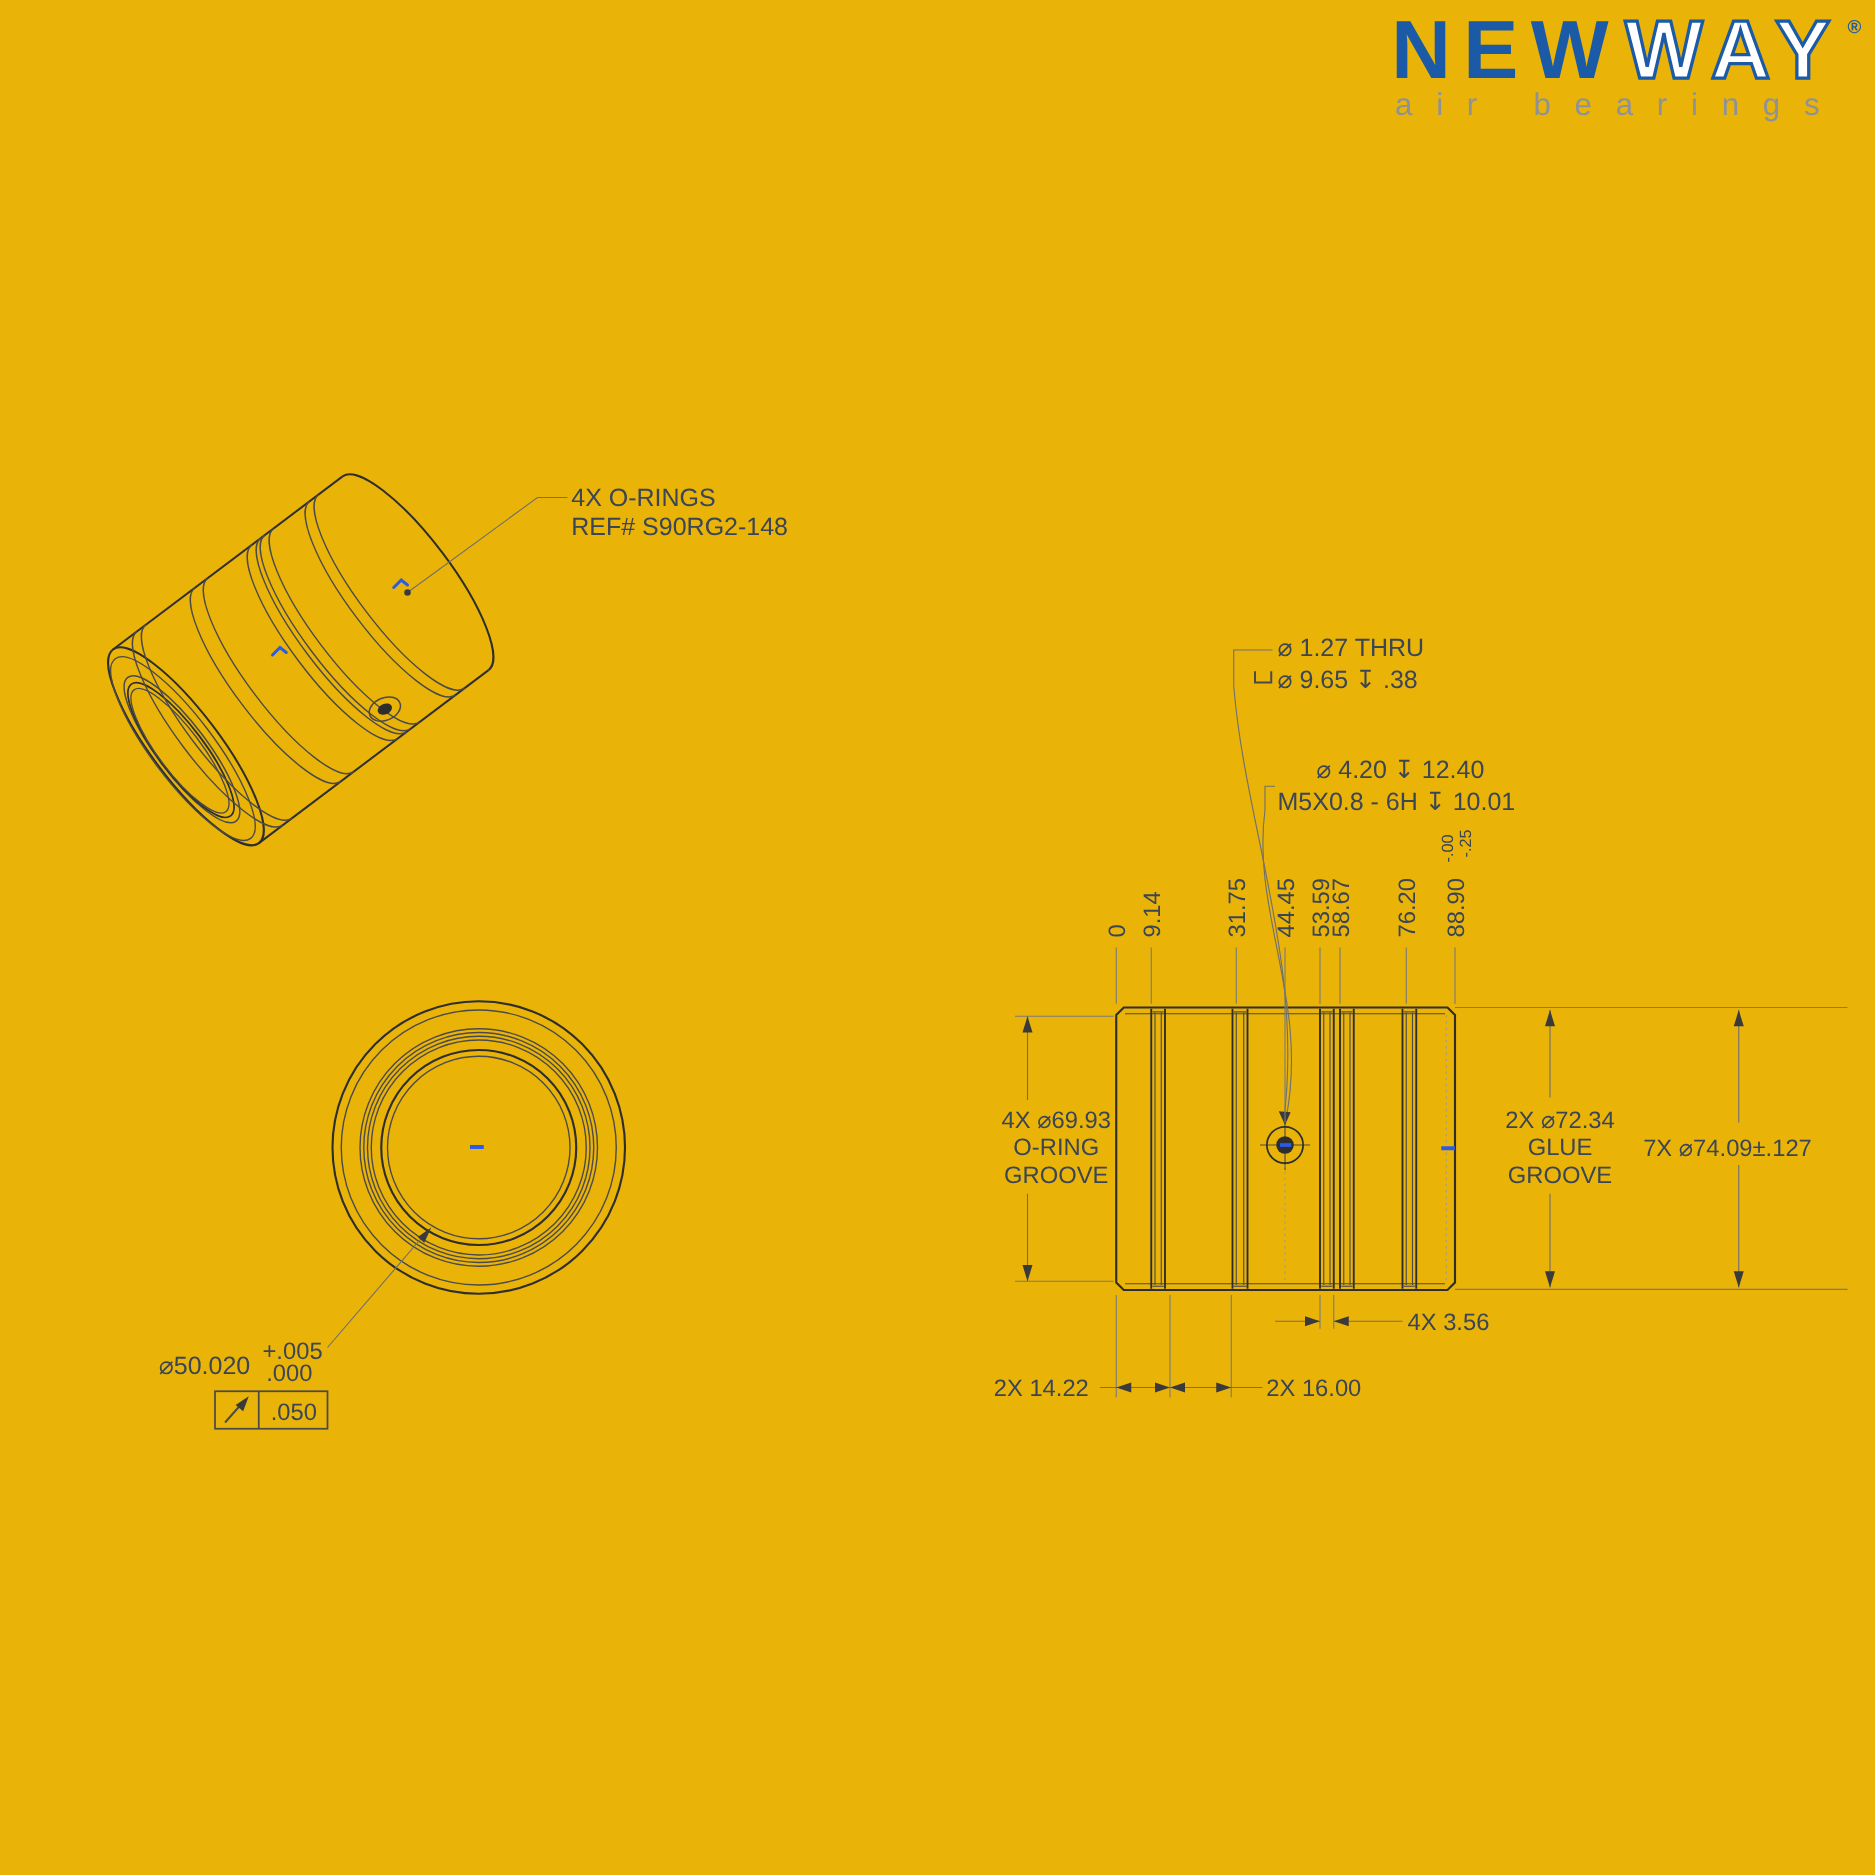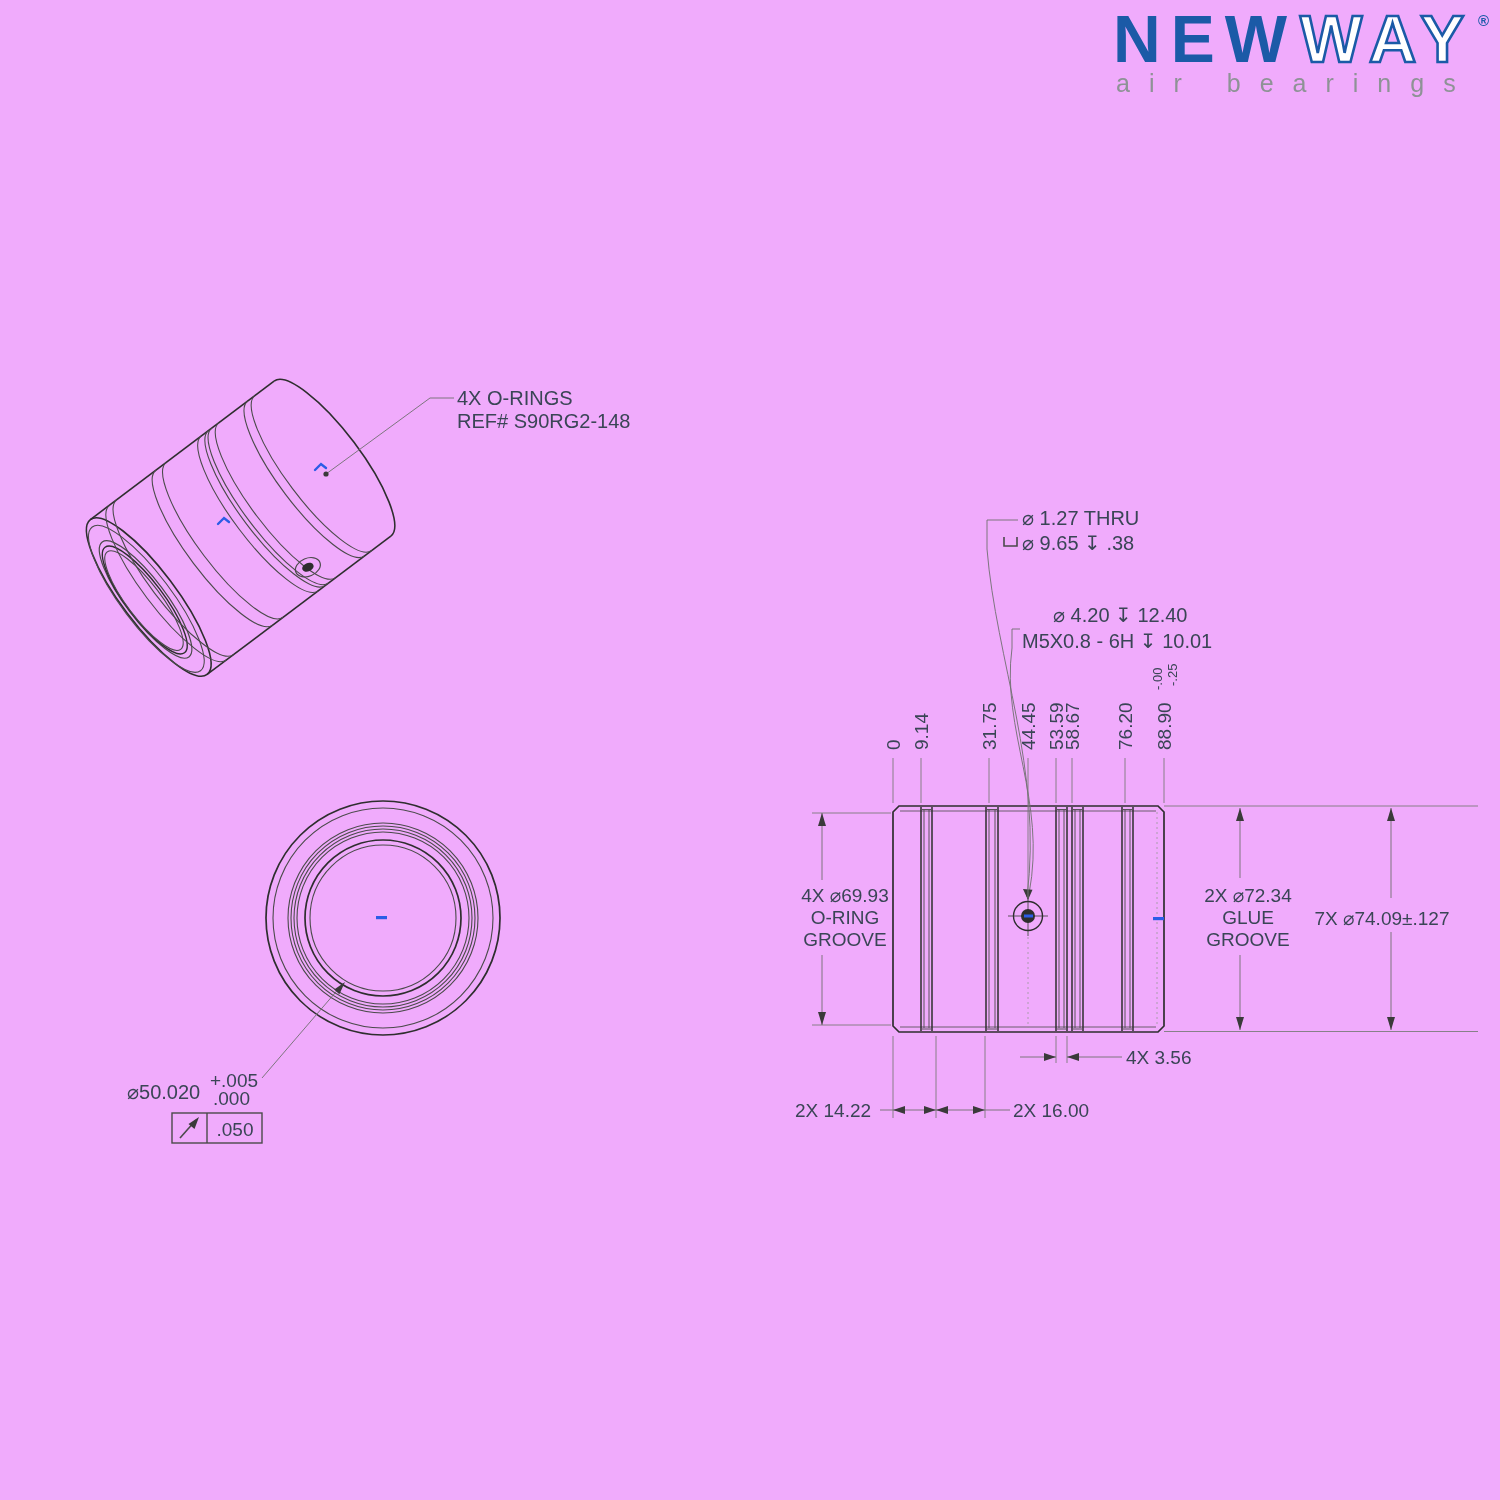--- a/index.html
+++ b/index.html
@@ -1,16 +1,16 @@
 <!DOCTYPE html>
 <html><head>
 <meta charset="utf-8">
 <style>
   html,body{margin:0;padding:0;background:#ffffff;}
-  .stage{position:relative;width:1500px;height:1500px;background:#f0abfc;overflow:hidden;
+  .stage{position:relative;width:1500px;height:1500px;background:#eab308;overflow:hidden;
          font-family:"Liberation Sans","DejaVu Sans",sans-serif;}
   svg text{font-family:"Liberation Sans","DejaVu Sans",sans-serif;}
   .geo{stroke:#2e2e2e;fill:none;}
   .geo-thin{stroke:#4a4a4a;fill:none;}
   .dimline{stroke:#6f6f6f;stroke-width:0.9;fill:none;}
   .extline{stroke:#7a7a7a;stroke-width:0.9;fill:none;}
   .arrow{fill:#3a3a3a;stroke:none;}
   .dimtext{fill:#3a4556;font-size:19px;}
   .dimtext-sm{fill:#3a4556;font-size:13px;}
   .callout{fill:#3a4556;font-size:20px;}

